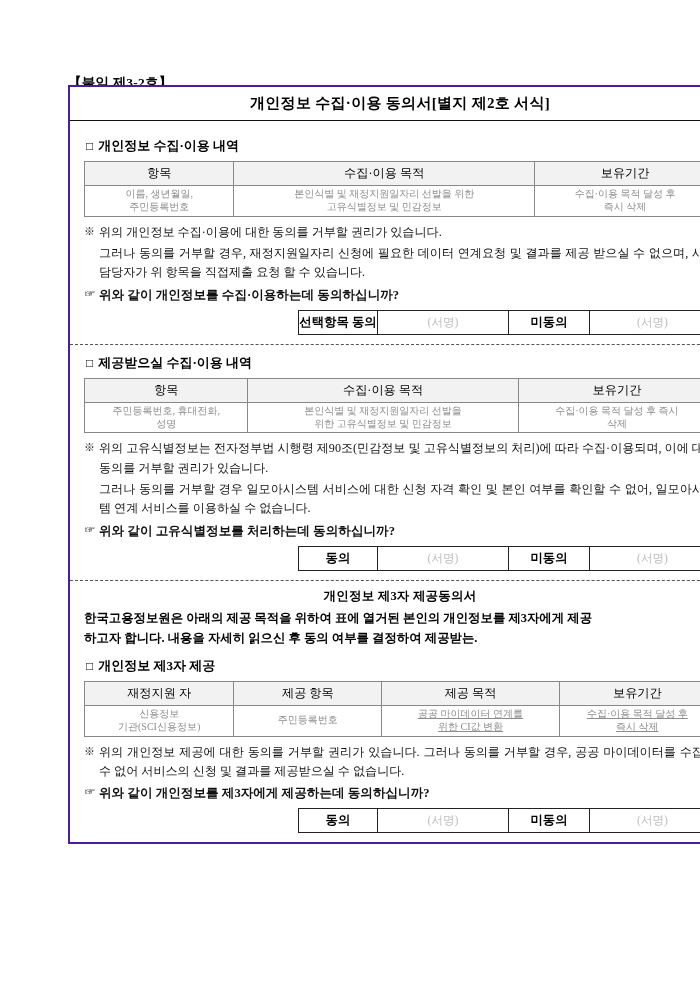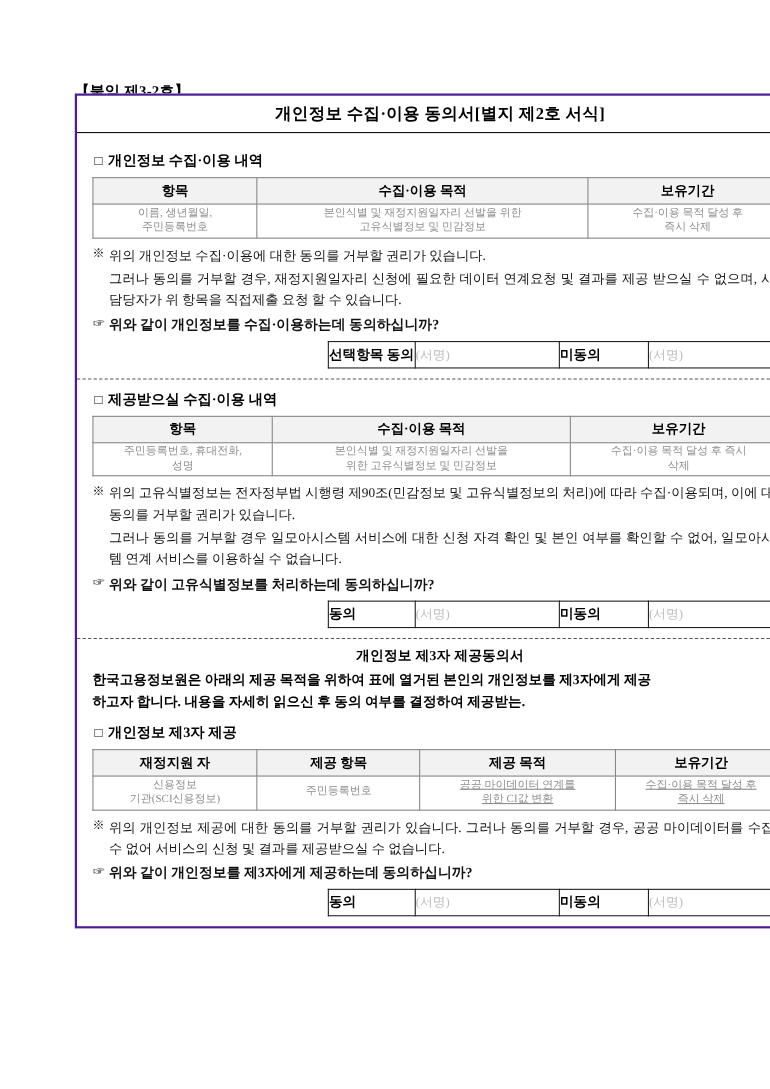--- a/index.html
+++ b/index.html
@@ -93,21 +93,21 @@
   table.data {
     width: 100%;
     border-collapse: collapse;
     table-layout: fixed;
     margin-bottom: 6px;
   }
   table.data th {
     border: 1px solid #888;
     background: #f2f2f2;
     font-size: 12.2px;
-    font-weight: bold;
+    font-weight: normal;
     text-align: center;
     padding: 3px 2px;
     color: #000;
   }
   table.data td {
     border: 1px solid #888;
     font-size: 10px;
     text-align: center;
     padding: 2px 3px;
     color: #8d8d8d;
@@ -158,20 +158,21 @@
   }
   table.sig {
     border-collapse: collapse;
     table-layout: fixed;
     width: 413px;
     margin-right: 0;
   }
   table.sig td {
     border: 1px solid #222;
     height: 23px;
+    text-align: center;
     font-size: 12.4px;
     font-weight: bold;
     padding: 0;
   }
   table.sig td.sign {
     color: #bdbdbd;
     font-weight: normal;
     font-size: 11.6px;
   }
   .c-w1 { width: 78px; }

